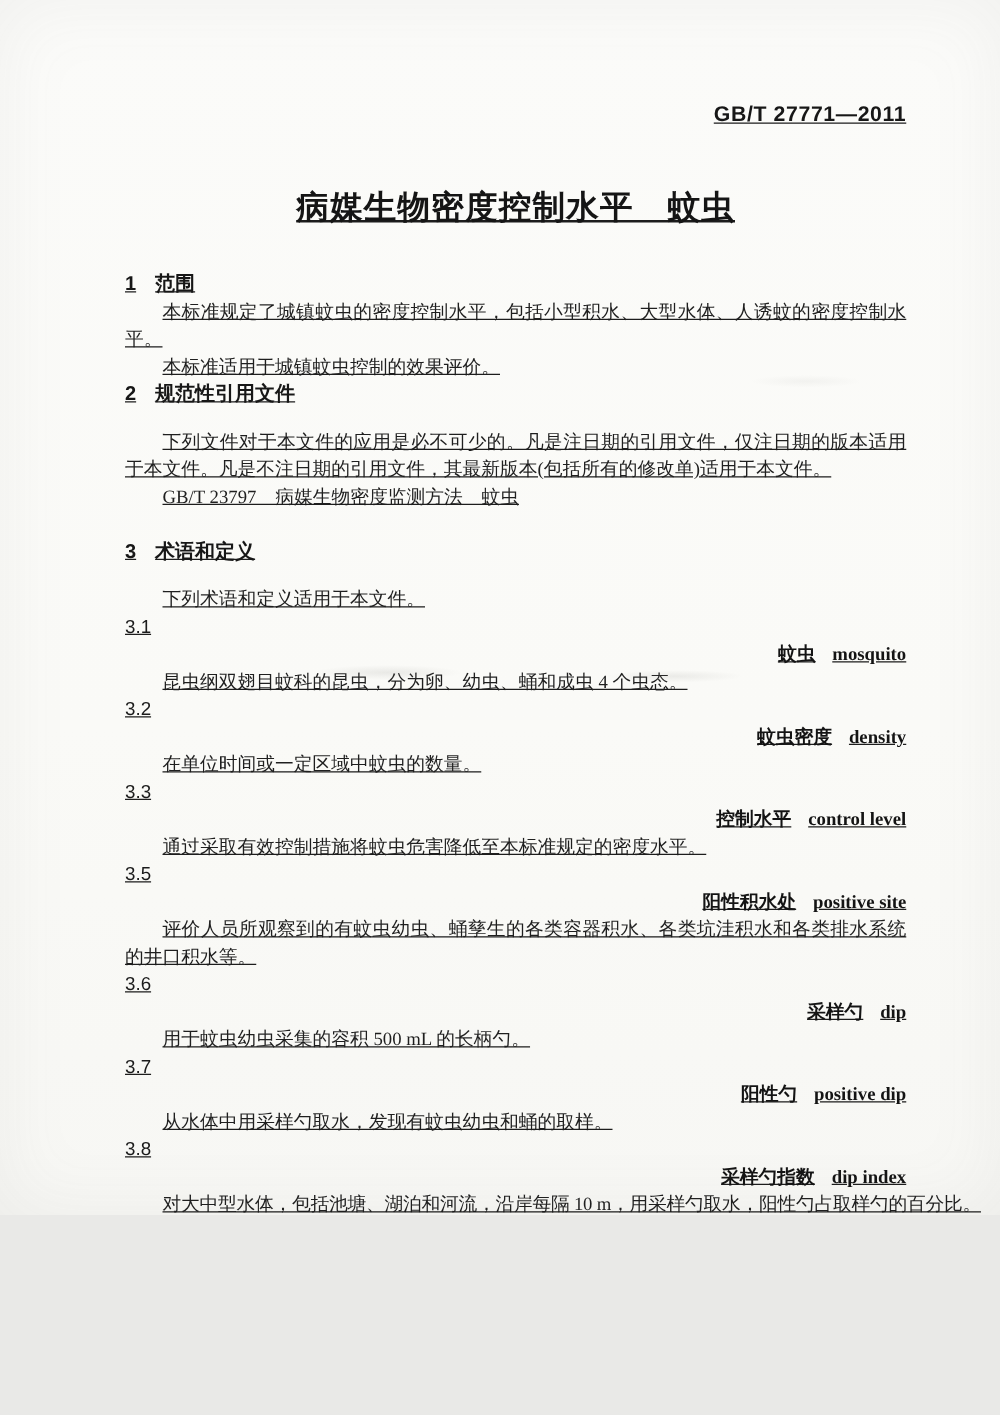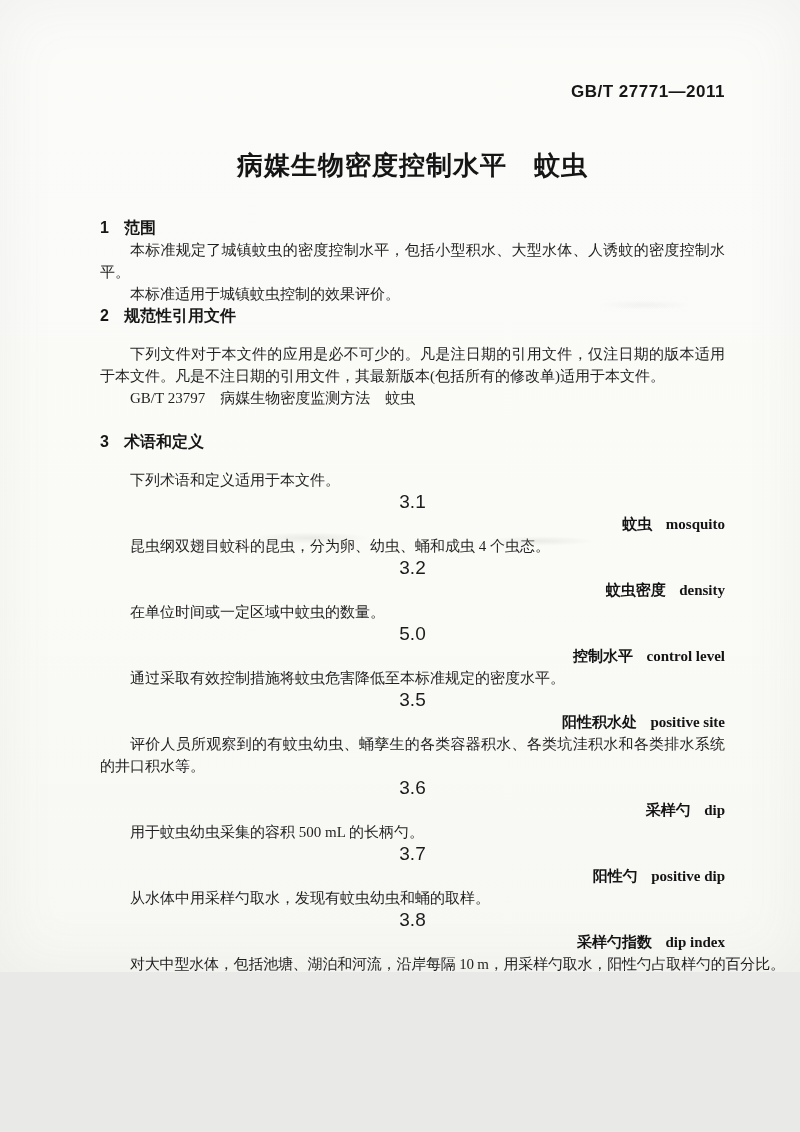--- a/index.html
+++ b/index.html
@@ -9,20 +9,21 @@
     font-family: "Liberation Serif", "DejaVu Serif", serif;
     color: #1d1d1d;
     overflow: hidden;
   }
   .page {
     position: relative;
     width: 800px; height: 972px;
     background: linear-gradient(180deg, #fbfbf9 0%, #fafaf7 60%, #f7f7f4 100%);
     box-shadow: inset 0 0 60px rgba(120,120,115,0.08);
     overflow: hidden;
+    text-decoration: underline;
   }
   .content {
     padding: 0 75px 0 100px;
   }
   .doc-code {
     margin-top: 82px;
     text-align: right;
     font-family: "Liberation Sans", "DejaVu Sans", sans-serif;
     font-weight: bold;
     font-size: 17px;
@@ -56,24 +57,23 @@
     text-align: justify;
     text-indent: 2em;
     color: #1f1f1f;
   }
   .para-group-1 { }
   .para-group-2 { margin-top: 16px; }
   .para-intro { margin-top: 16px; }
   .term-block { margin: 0; }
   .term-num {
     font-family: "Liberation Sans", "DejaVu Sans", sans-serif;
-    font-size: 19px;
+    font-size: 15px;
     line-height: 22px;
     color: #1b1b1b;
-    text-align: center;
   }
   .term-name {
     text-indent: 2em;
     line-height: 22px;
     font-size: 15px;
     margin: 0;
     text-align: right;
   }
   .term-zh {
     font-family: "Liberation Sans", "DejaVu Sans", sans-serif;
@@ -166,21 +166,21 @@
 
     <div class="term-block">
       <div class="term-num">3.2</div>
       <div class="term-name">
         <span class="term-zh">蚊虫密度</span><span class="term-en">density</span>
       </div>
       <p class="term-def">在单位时间或一定区域中蚊虫的数量。</p>
     </div>
 
     <div class="term-block">
-      <div class="term-num">5.0</div>
+      <div class="term-num">3.3</div>
       <div class="term-name">
         <span class="term-zh">控制水平</span><span class="term-en">control level</span>
       </div>
       <p class="term-def">通过采取有效控制措施将蚊虫危害降低至本标准规定的密度水平。</p>
     </div>
 
 
     <div class="term-block">
       <div class="term-num">3.5</div>
       <div class="term-name">

